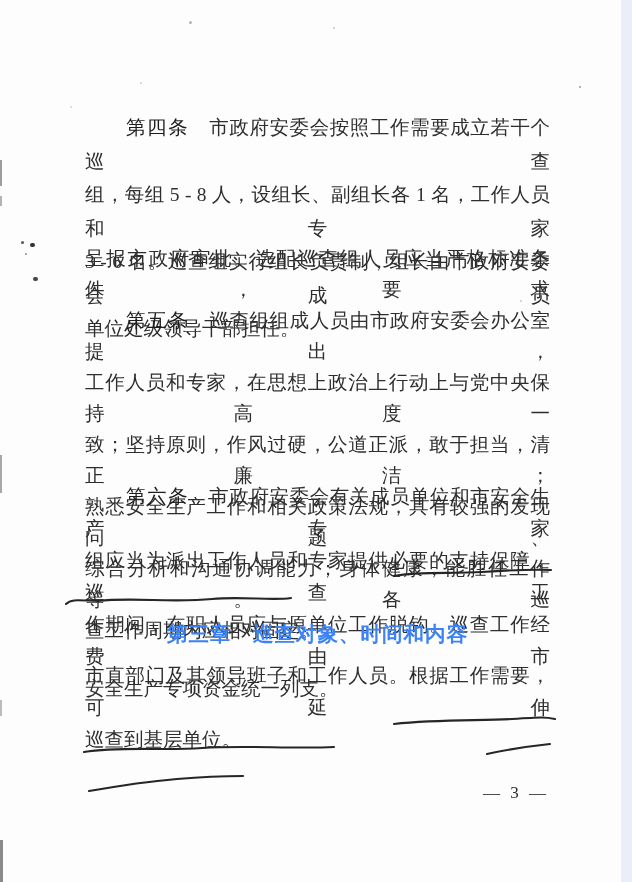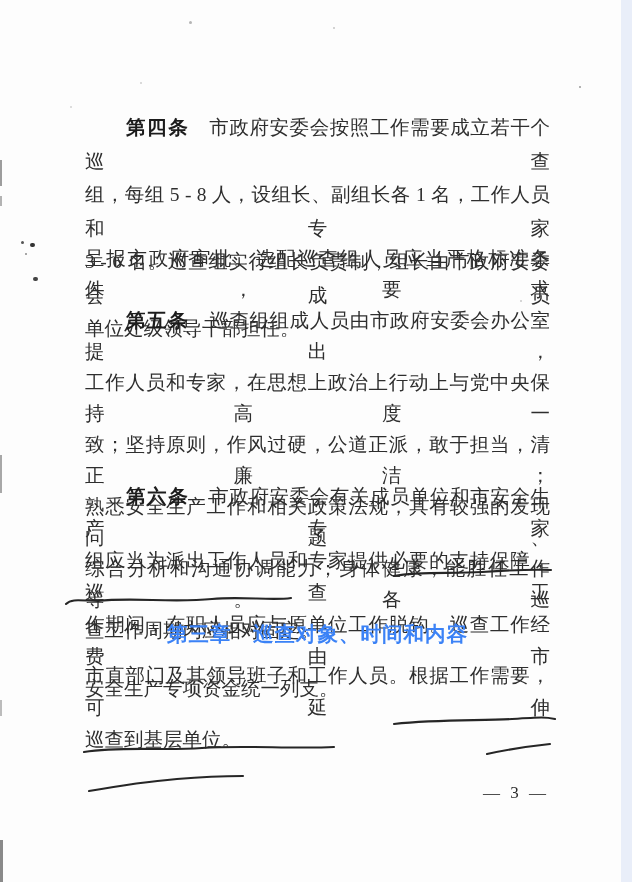--- a/index.html
+++ b/index.html
@@ -12,21 +12,21 @@
   .para{position:absolute;left:85px;width:465px;}
   .line{font-size:19.5px;text-align:justify;text-align-last:justify;white-space:normal;}
   .line.short{text-align-last:left;font-family:Liberation Serif, serif;}
   .line.first{text-indent:41px;}
   .p1{top:111px}.p1 .line{line-height:33.5px}
   .p2{top:243px}.p2 .line{line-height:31px}
   .p3{top:480px}.p3 .line{line-height:32px}
   .p4{top:660px}.p4 .line{line-height:32px}
   .head{
     font-family:"Liberation Sans","DejaVu Sans",sans-serif;
-    font-weight:700;color:#1c1c1c;letter-spacing:1px;
+    font-weight:400;color:#1c1c1c;letter-spacing:1px;
   }
   .chapter{
     position:absolute;left:85px;top:620px;width:465px;text-align:center;
     font-family:"Liberation Sans","DejaVu Sans",sans-serif;
     font-weight:700;font-size:20.5px;color:#3b82f6;letter-spacing:1px;
   }
   .pagenum{
     position:absolute;left:468px;top:783px;width:96px;text-align:center;
     font-size:17px;letter-spacing:3px;color:#2e2e2e;
   }

